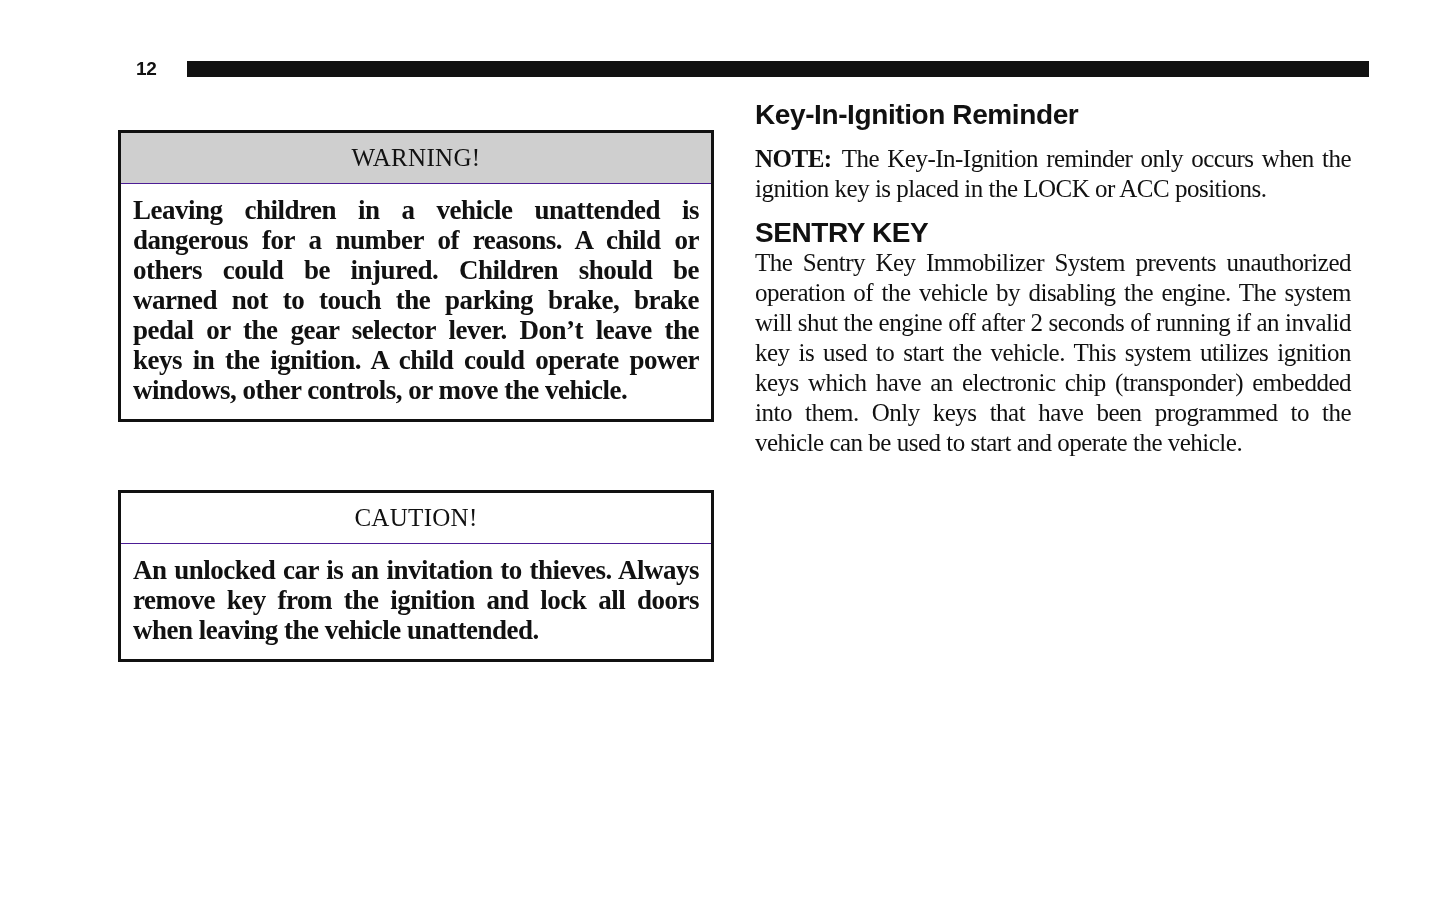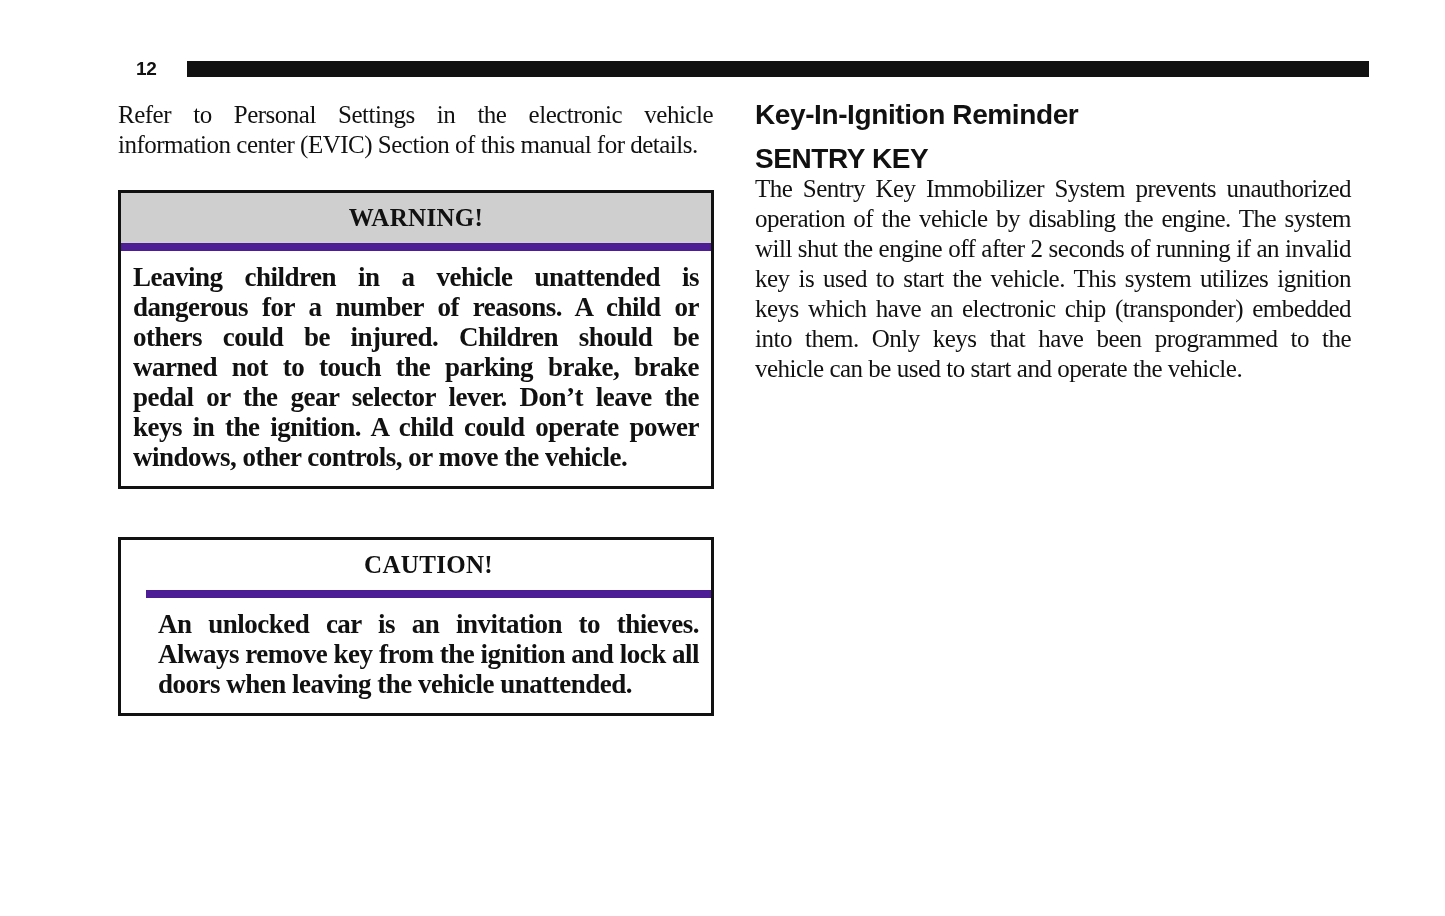--- a/index.html
+++ b/index.html
@@ -68,31 +68,30 @@
 
     .notice-box {
       border: 3px solid #111111;
       box-sizing: border-box;
       width: 596px;
     }
     .notice-box.warning {
       margin-top: 30px;
     }
     .notice-box.caution {
-      margin-top: 48px;
-      padding-left: 25px;
+      margin-top: 68px;
     }
     .notice-head {
       height: 50px;
-      border-bottom: 8px solid #4c1d95;
+      border-bottom: 1px solid #4c1d95;
       display: flex;
       align-items: center;
       justify-content: center;
       font-family: "Liberation Serif", serif;
-      font-weight: bold;
+      font-weight: normal;
       font-size: 25px;
       letter-spacing: 0.3px;
     }
     .warning .notice-head {
       background: #cfcfcf;
     }
     .caution .notice-head {
       background: #ffffff;
     }
     .notice-body {
@@ -124,37 +123,39 @@
   </style>
 </head>
 <body>
 
 <div class="page-header">
   <span class="page-number">12</span>
   <div class="header-bar"></div>
 </div>
 
 <div class="col-left">
-  <p class="body-text">Refer to Personal Settings in the electronic vehicle information center (EVIC) Section of this manual for details.</p>
 
   <div class="notice-box warning">
     <div class="notice-head">WARNING!</div>
     <div class="notice-body">Leaving children in a vehicle unattended is dangerous for a number of reasons. A child or others could be injured. Children should be warned not to touch the parking brake, brake pedal or the gear selector lever. Don’t leave the keys in the ignition. A child could operate power windows, other controls, or move the vehicle.</div>
   </div>
 
   <div class="notice-box caution">
     <div class="notice-head">CAUTION!</div>
     <div class="notice-body">An unlocked car is an invitation to thieves. Always remove key from the ignition and lock all doors when leaving the vehicle unattended.</div>
   </div>
 </div>
 
 <div class="col-right">
   <div class="section">
     <h3 class="sub-heading">Key-In-Ignition Reminder</h3>
   </div>
 
+  <div class="section">
+    <p class="body-text"><span class="note-label">NOTE:</span><span>The Key-In-Ignition reminder only occurs when the ignition key is placed in the LOCK or ACC positions.</span></p>
+  </div>
 
 
   <div class="section section-gap-med">
     <h3 class="sub-heading">SENTRY KEY</h3>
     <p class="body-text">The Sentry Key Immobilizer System prevents unauthorized operation of the vehicle by disabling the engine. The system will shut the engine off after 2 seconds of running if an invalid key is used to start the vehicle. This system utilizes ignition keys which have an electronic chip (transponder) embedded into them. Only keys that have been programmed to the vehicle can be used to start and operate the vehicle.</p>
   </div>
 </div>
 
 </body></html>

